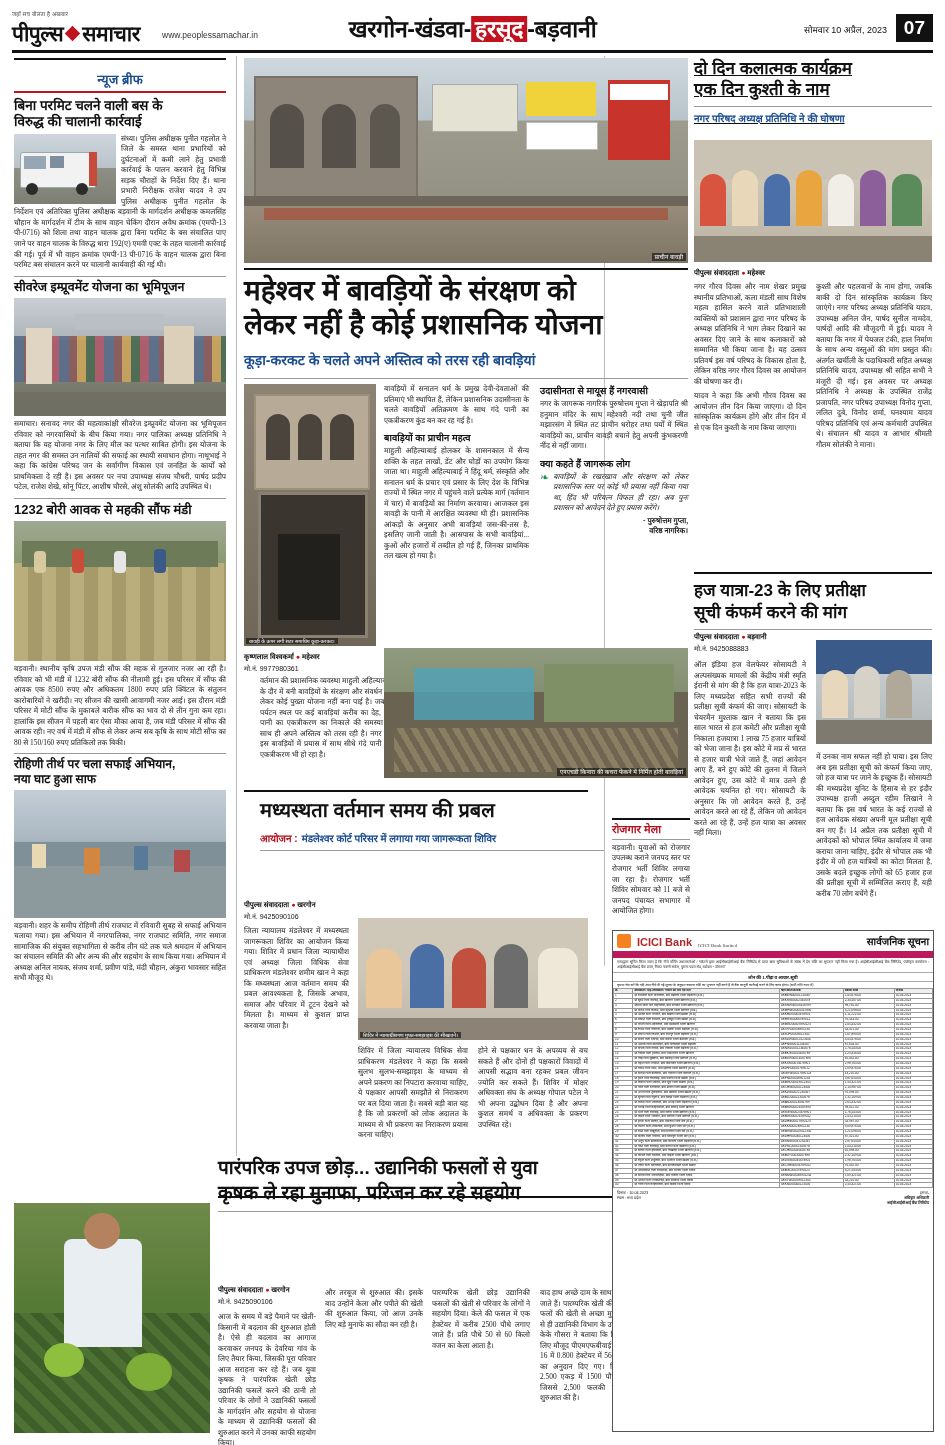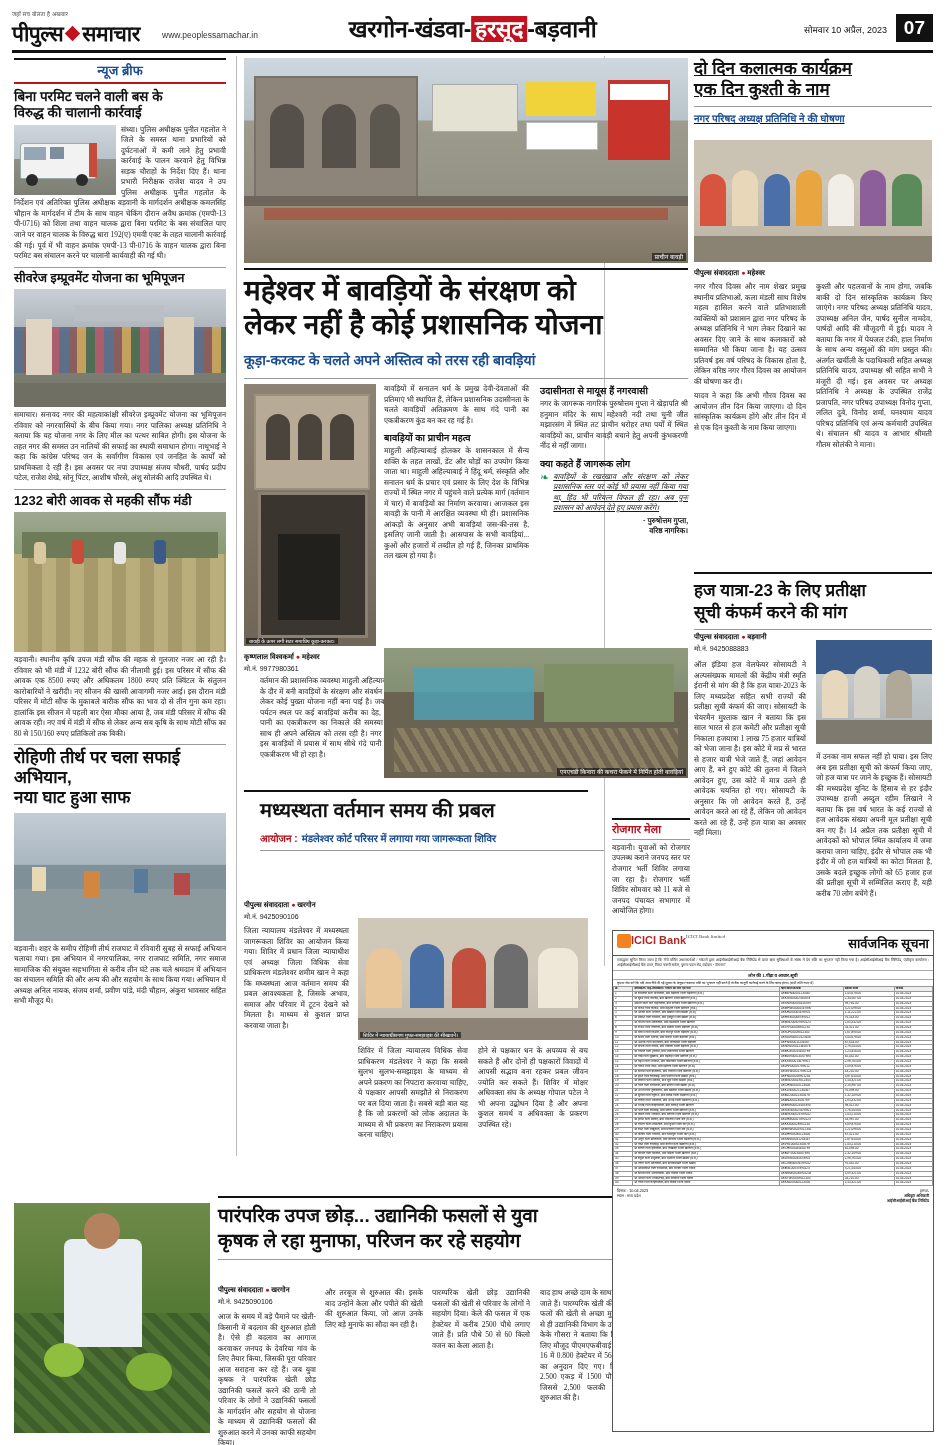--- a/index.html
+++ b/index.html
@@ -67,21 +67,21 @@
     <div class="mh-date">सोमवार 10 अप्रैल, 2023</div>
     <div class="mh-pageno">07</div>
   </div>
 
   <div class="vline" style="left:236px;top:56px;height:1100px;"></div>
   <div class="vline" style="left:604px;top:56px;height:910px;"></div>
 
   <div class="col" style="left:14px;top:58px;width:212px;">
 
     <div class="hline thick" style="position:relative;width:212px;"></div>
-    <div class="brief-title" style="margin:1px 0 3px;">न्यूज ब्रीफ</div>
+    <div class="brief-title" style="margin:10px 0 3px;">न्यूज ब्रीफ</div>
     <div class="hline" style="position:relative;width:212px;background:#c1121f;height:2px;"></div>
 
     <div class="hd" style="font-size:13.5px;margin-top:5px;">
       <div>बिना परमिट चलने वाली बस के</div>
       <div>विरुद्ध की चालानी कार्रवाई</div>
     </div>
 
     <div class="photo" style="position:relative;float:left;width:102px;height:70px;margin:4px 5px 2px 0;">
       <div style="position:absolute;inset:0;background:linear-gradient(#cfd6dd 0%,#b9c3ca 48%,#8e8f86 49%,#7d7f74 100%);"></div>
       <div style="position:absolute;left:6px;top:18px;width:74px;height:34px;background:#f2f2f2;border:1px solid #9aa;border-radius:3px 8px 2px 2px;"></div>
@@ -114,21 +114,21 @@
       <div style="position:absolute;left:0;top:42px;right:0;bottom:0;background:repeating-linear-gradient(90deg,#b9ae7c 0 14px,#a69a6a 14px 28px);"></div>
       <div style="position:absolute;left:8px;top:20px;width:196px;height:26px;background:#6d7b58;"></div>
       <div style="position:absolute;left:20px;top:30px;width:12px;height:22px;background:#d9c9a0;border-radius:4px;"></div>
       <div style="position:absolute;left:58px;top:28px;width:12px;height:24px;background:#c94b3a;border-radius:4px;"></div>
       <div style="position:absolute;left:100px;top:30px;width:12px;height:22px;background:#e6e6e6;border-radius:4px;"></div>
       <div style="position:absolute;left:140px;top:28px;width:12px;height:24px;background:#3b5a8a;border-radius:4px;"></div>
     </div>
     <div class="body">बड़वानी। स्थानीय कृषि उपज मंडी सौंफ की महक से गुलजार नजर आ रही है। रविवार को भी मंडी में 1232 बोरी सौंफ की नीलामी हुई। इस परिसर में सौंफ की आवक एक 8500 रुपए और अधिकतम 1800 रुपए प्रति क्विंटल के संतुलन कारोबारियों ने खरीदी। नए सीजन की खासी आवागमी नजर आई। इस दौरान मंडी परिसर में मोटी सौंफ के मुकाबले बारीक सौंफ का भाव दो से तीन गुना कम रहा। हालांकि इस सीजन में पहली बार ऐसा मौका आया है, जब मंडी परिसर में सौंफ की आवक रही। नए वर्ष में मंडी में सौंफ से लेकर अन्य सब कृषि के साथ मोटी सौंफ का 80 से 150/160 रुपए प्रतिकिलो तक बिकी।</div>
 
     <div class="hline" style="position:relative;width:212px;margin:5px 0 3px;"></div>
-    <div class="hd" style="font-size:17px;">
+    <div class="hd" style="font-size:12px;">
       <div>रोहिणी तीर्थ पर चला सफाई अभियान,</div>
       <div>नया घाट हुआ साफ</div>
     </div>
     <div class="photo" style="position:relative;width:212px;height:128px;margin:4px 0 3px;">
       <div style="position:absolute;inset:0;background:linear-gradient(#c3cdd6 0%,#a9b6c0 40%,#8fa2ad 41%,#6f8490 100%);"></div>
       <div style="position:absolute;left:0;top:52px;right:0;bottom:0;background:#8c9a9e;"></div>
       <div style="position:absolute;left:0;top:52px;right:0;height:24px;background:#7f9098;"></div>
       <div style="position:absolute;left:18px;top:54px;width:14px;height:24px;background:#e7d9b4;"></div>
       <div style="position:absolute;left:70px;top:58px;width:16px;height:26px;background:#d2863f;"></div>
       <div style="position:absolute;left:120px;top:56px;width:14px;height:24px;background:#5a7a9a;"></div>
@@ -197,21 +197,21 @@
     <div class="sub" style="font-size:9.5px;color:#111;margin:5px 0 2px;">बावड़ियों का प्राचीन महत्व</div>
     <div class="body">माहुली अहिल्याबाई होलकर के शासनकाल में सैन्य शक्ति के तहत लाखों, डेंट और घोड़ों का उपयोग किया जाता था। माहुली अहिल्याबाई ने हिंदू धर्म, संस्कृति और सनातन धर्म के प्रचार एवं प्रसार के लिए देश के विभिन्न राज्यों में स्थित नगर में पहुंचने वाले प्रत्येक मार्ग (वर्तमान में चार) में बावड़ियों का निर्माण करवाया। आजकल इस बावड़ी के पानी में आरक्षित व्यवस्था थी ही। प्रशासनिक आंकड़ों के अनुसार अभी बावड़ियां जस-की-तस है, इसलिए जानी जाती है। आसपास के सभी बावड़ियां... कुओं और हजारों में तब्दील हो गई हैं, जिनका प्राथमिक तल खत्म हो गया है।</div>
   </div>
 
   <div class="col" style="left:540px;top:384px;width:148px;">
     <div class="sub" style="font-size:9.5px;color:#111;margin:0 0 2px;">उदासीनता से मायूस हैं नगरवासी</div>
     <div class="body">नगर के जागरूक नागरिक पुरुषोत्तम गुप्ता ने खेड़ापति श्री हनुमान मंदिर के साथ महेश्वरी नदी तथा चुनी जीत मझारसंग में स्थित तट प्राचीन धरोहर तथा पर्यों में स्थित बावड़ियों का, प्राचीन बावड़ी बचाने हेतु अपनी कुंभकरणी नींद से नहीं जागा।</div>
     <div class="sub" style="font-size:9.5px;color:#111;margin:5px 0 2px;">क्या कहते हैं जागरूक लोग</div>
     <div style="display:flex;gap:4px;align-items:flex-start;">
       <span style="color:#1b8f4d;font-size:11px;line-height:1;">❧</span>
-      <div class="body" style="font-style:italic;text-decoration:underline;">बावड़ियों के रखरखाव और संरक्षण को लेकर प्रशासनिक स्तर पर कोई भी प्रयास नहीं किया गया था, हिंद भी परियत्न विफल ही रहा। अब पुनः प्रशासन को आवेदन देते हुए प्रयास करेंगे।</div>
+      <div class="body" style="font-style:italic;">बावड़ियों के रखरखाव और संरक्षण को लेकर प्रशासनिक स्तर पर कोई भी प्रयास नहीं किया गया था, हिंद भी परियत्न विफल ही रहा। अब पुनः प्रशासन को आवेदन देते हुए प्रयास करेंगे।</div>
     </div>
     <div class="body" style="text-align:right;font-weight:bold;margin-top:2px;">- पुरुषोत्तम गुप्ता,</div>
     <div class="body" style="text-align:right;font-weight:bold;">वरिष्ठ नागरिक।</div>
   </div>
 
   <div class="col" style="left:260px;top:676px;width:132px;">
     <div class="body">वर्तमान की प्रशासनिक व्यवस्था माहुली अहिल्याबाई के दौर में बनी बावड़ियों के संरक्षण और संवर्धन को लेकर कोई पुख्ता योजना नहीं बना पाई है। जबकि पर्यटन स्थल पर कई बावड़ियां करीब का देह, गंदे पानी का एकत्रीकरण का निकाले की समस्या के साथ ही अपने अस्तित्व को तरस रही है। नगर की इस बावड़ियों में प्रयास में साथ सीधे गंदे पानी का एकत्रीकरण भी हो रहा है।</div>
   </div>
 
   <div class="photo" style="left:384px;top:648px;width:304px;height:130px;">
@@ -260,21 +260,21 @@
   </div>
 
   <div class="col" style="left:478px;top:1046px;width:110px;">
     <div class="body">होने से पक्षकार धन के अपव्यय से बच सकते हैं और दोनों ही पक्षकारों विवादों में आपसी सद्भाव बना रहकर प्रबल जीवन ज्योति कर सकते हैं। शिविर में मोक्षर अधिवक्ता संघ के अध्यक्ष गोपाल पटेल ने भी अपना उद्बोधन दिया है और अपना कुशल समर्थ व अधिवक्ता के प्रकरण उपस्थित रहे।</div>
   </div>
   <div class="col" style="left:358px;top:1046px;width:110px;">
     <div class="body">शिविर में जिला न्यायालय विधिक सेवा प्राधिकरण मंडलेश्वर ने कहा कि सबसे सुलभ सुलभ-समझाइश के माध्यम से अपने प्रकरण का निपटारा करवाया चाहिए, ये पक्षकार आपसी समझौते से निराकरण पर बल दिया जाता है। सबसे बड़ी बात यह है कि जो प्रकरणों को लोक अदालत के माध्यम से भी प्रकरण का निराकरण प्रयास करना चाहिए।</div>
   </div>
 
   <div class="hline thick" style="left:218px;top:1196px;width:420px;"></div>
-  <div class="col" style="left:218px;top:1204px;width:420px;">
+  <div class="col" style="left:218px;top:1156px;width:420px;">
     <div class="hd" style="font-size:19px;line-height:1.3;">
       <div>पारंपरिक उपज छोड़... उद्यानिकी फसलों से युवा</div>
       <div>कृषक ले रहा मुनाफा, परिजन कर रहे सहयोग</div>
     </div>
     <div class="hline" style="position:relative;width:420px;margin:6px 0 4px;"></div>
   </div>
   <div class="byline" style="position:absolute;left:218px;top:1285px;">
     <span>पीपुल्स संवाददाता</span>
     <span class="dot">●</span>
     <span>खरगोन</span>
@@ -362,25 +362,25 @@
   </div>
 
   <div class="col" style="left:612px;top:818px;width:78px;">
     <div class="hline thick" style="position:relative;width:78px;"></div>
     <div class="hd hd-red" style="font-size:11px;margin:3px 0 3px;">रोजगार मेला</div>
     <div class="hline" style="position:relative;width:78px;margin-bottom:3px;"></div>
     <div class="body">बड़वानी। युवाओं को रोजगार उपलब्ध कराने जनपद स्तर पर रोजगार भर्ती शिविर लगाया जा रहा है। रोजगार भर्ती शिविर सोमवार को 11 बजे से जनपद पंचायत सभागार में आयोजित होगा।</div>
   </div>
 
   <div class="tablebox" style="left:612px;top:930px;width:320px;height:500px;">
-    <div style="display:flex;align-items:flex-start;padding:3px 4px;border-bottom:1px solid #be185d;">
+    <div style="display:flex;align-items:flex-end;gap:6px;padding:3px 4px;border-bottom:7px solid #be185d;">
       <span style="display:inline-block;width:14px;height:14px;background:#f58220;border-radius:2px;"></span>
       <span style="font-family:'Liberation Sans',sans-serif;font-weight:bold;font-size:11px;color:#ae2a2a;">ICICI Bank</span>
       <span style="font-size:5px;color:#444;">ICICI Bank limited</span>
-      <span style="flex:1;text-align:right;font-family:'Liberation Sans',sans-serif;font-weight:bold;font-size:13px;">सार्वजनिक सूचना</span>
+      <span style="flex:1;text-align:right;font-family:'Liberation Sans',sans-serif;font-weight:bold;font-size:10px;">सार्वजनिक सूचना</span>
     </div>
     <div style="font-size:3.6px;line-height:1.35;padding:2px 4px;text-align:justify;">एतदद्वारा सूचित किया जाता है कि नीचे वर्णित उधारकर्ताओं / गारंटरों द्वारा आईसीआईसीआई बैंक लिमिटेड से प्राप्त ऋण सुविधाओं के संबंध में देय राशि का भुगतान नहीं किया गया है। आईसीआईसीआई बैंक लिमिटेड, पंजीकृत कार्यालय : आईसीआईसीआई बैंक टावर, निकट चक्ली सर्कल, पुराना पदरा रोड, वडोदरा - 390007</div>
     <div style="font-size:4.6px;font-weight:bold;text-align:center;padding:1px 0;border-top:.5px solid #aaa;border-bottom:.5px solid #aaa;">लोन की 1-पीड़ा व आधार-सूची</div>
     <div style="font-size:3.4px;line-height:1.3;padding:1px 4px;text-align:justify;">कृपया नोट करें कि यदि आप नीचे दी गई सूचना के अनुसार बकाया राशि का भुगतान नहीं करते हैं तो बैंक कानूनी कार्रवाई करने के लिए बाध्य होगा। (सभी राशि रुपए में)</div>
     <table class="tbl">
       <thead>
           <tr class="hdr">
         <td style="width:6%;">क्र.</td>
         <td style="width:46%;">उधारकर्ता / सह-उधारकर्ता / गारंटर का नाम एवं पता</td>
         <td style="width:20%;">ऋण खाता क्रमांक</td>

